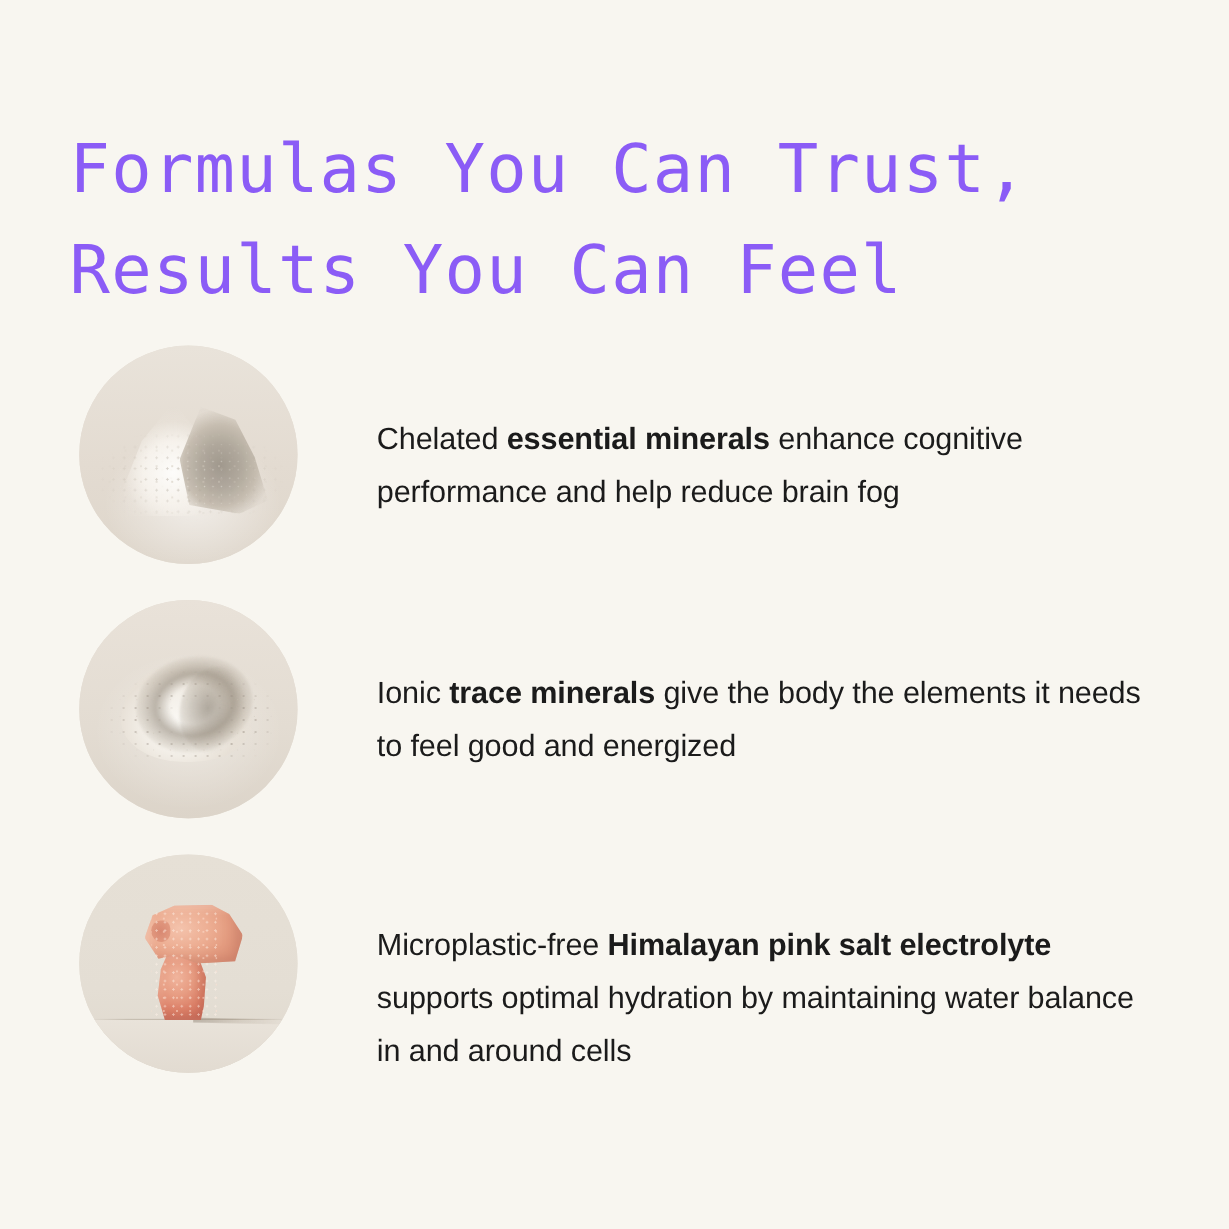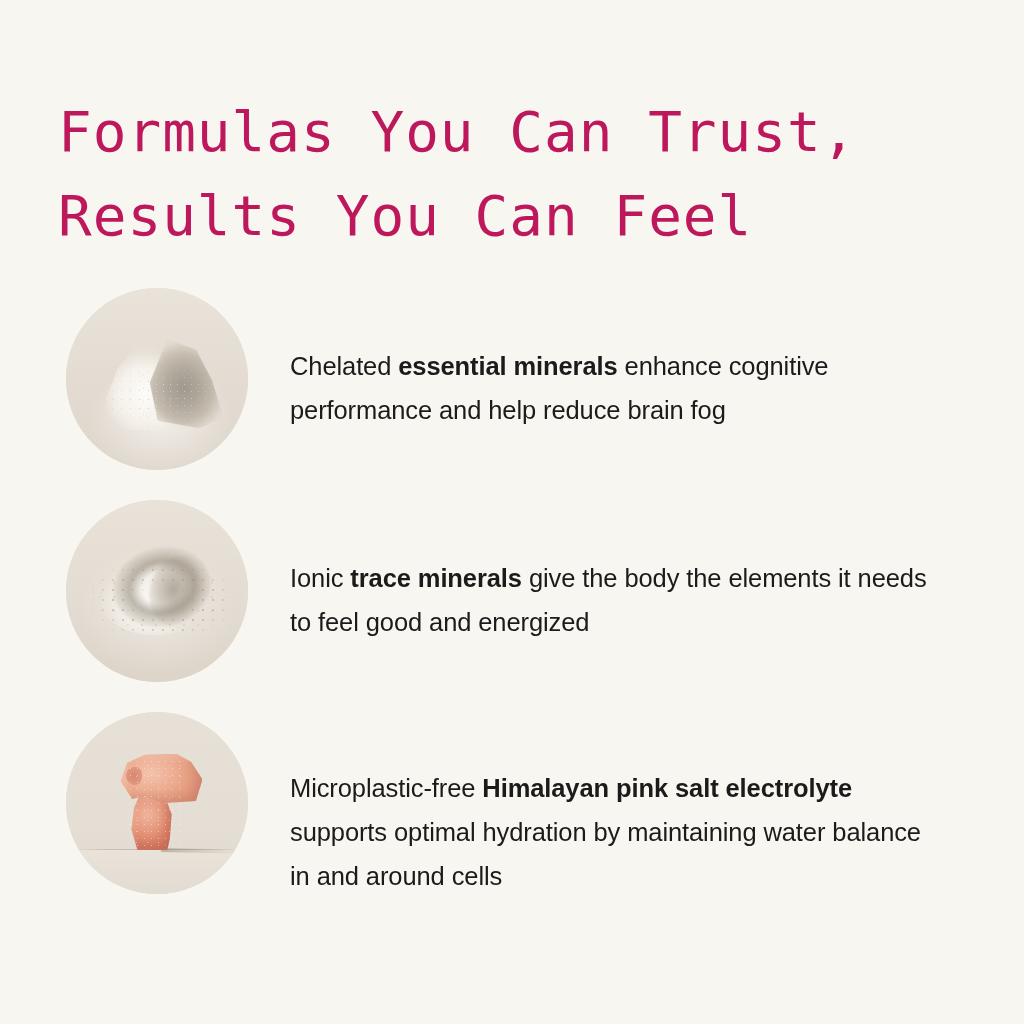--- a/index.html
+++ b/index.html
@@ -18,27 +18,27 @@
   .page {
     position: absolute;
     inset: 0;
     background: #F8F6F0;
   }
 
   
   .heading {
     position: absolute;
     left: 58px;
-    top: 52px;
+    top: 62px;
     width: 920px;
     font-family: "DejaVu Sans Mono", "Liberation Mono", monospace;
     font-size: 56px;
     line-height: 84px;
     letter-spacing: 1px;
-    color: #be185d;
+    color: #8b5cf6;
     font-weight: 400;
     white-space: pre-line;
   }
 
   
   .rows {
     position: absolute;
     left: 0;
     top: 288px;
     width: 1024px;
@@ -241,21 +241,21 @@
       radial-gradient(#9C9287 0.8px, transparent 0.9px),
       radial-gradient(#C6BDB0 0.7px, transparent 0.8px);
     background-size: 10px 10px, 14px 14px;
     background-position: 0 0, 5px 7px;
     -webkit-mask-image: radial-gradient(ellipse 58% 56% at 52% 54%, transparent 24%, #000 56%, transparent 92%);
             mask-image: radial-gradient(ellipse 58% 56% at 52% 54%, transparent 24%, #000 56%, transparent 92%);
   }
 
   
   .copy {
-    margin-left: 42px;
+    margin-left: 66px;
     padding-top: 30px;
     width: 648px;
     font-size: 25.5px;
     line-height: 44px;
     color: #1B1B1B;
     font-weight: 400;
     letter-spacing: -0.1px;
   }
   .row-2 .copy { padding-top: 28px; }
   .row-3 .copy { padding-top: 30px; }

